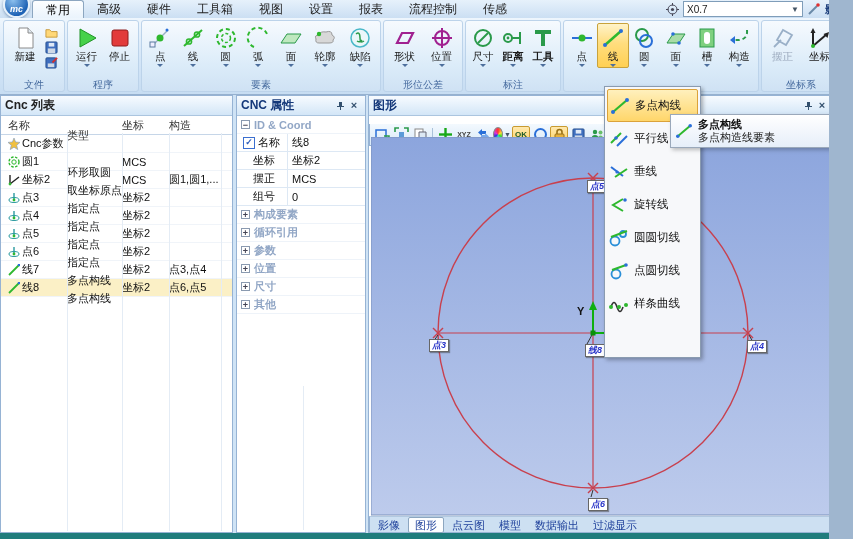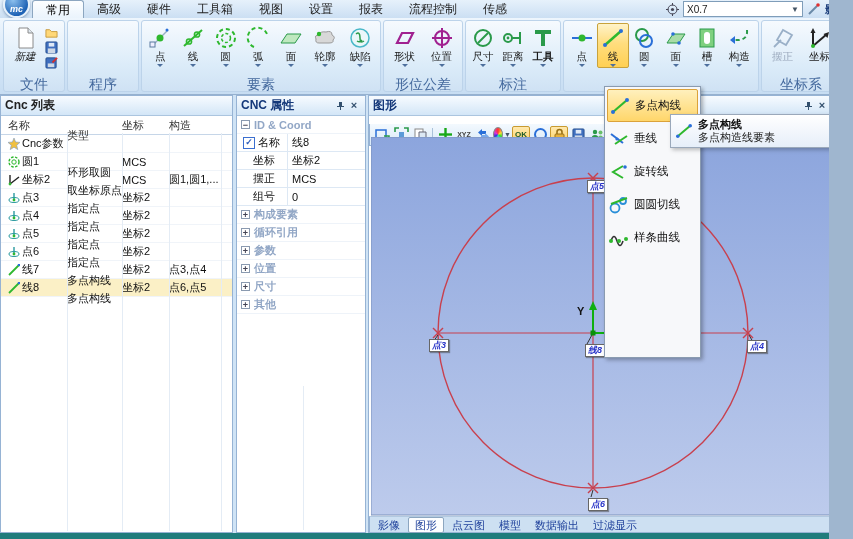--- a/index.html
+++ b/index.html
@@ -21,21 +21,21 @@
   #magbox{width:112px;height:14px;background:#fff;border:1px solid #7f9db9;font-size:10px;color:#222;
           display:flex;align-items:center;padding:0 3px;justify-content:space-between;}
   #qat .lbl{font-size:11px;color:#1d3f7c;font-weight:bold;}
   
   #ribbon{position:absolute;left:0;top:18px;width:853px;height:77px;box-sizing:border-box;
           background:linear-gradient(#eef6fd,#d4e6f8 55%,#c7ddf2);border-bottom:1px solid #96b1cf;
           display:flex;align-items:flex-start;padding:1px 0 0 1px;}
   .grp{position:relative;height:72px;margin:1px 0 0 2px;border:1px solid #bcd3ea;border-radius:3px;
        background:linear-gradient(#f6fafe,#dcecf9 62%,#cfe2f4);box-sizing:border-box;}
   .glabel{position:absolute;left:0;right:0;bottom:0;height:13px;text-align:center;
-          font-size:14px;color:#44699d;line-height:13px;}
+          font-size:10px;color:#44699d;line-height:13px;}
   .gbody{display:flex;align-items:flex-start;padding:2px 2px 0 2px;}
   .rbtn{display:flex;flex-direction:column;align-items:center;padding-top:1px;border-radius:2px;
         border:1px solid transparent;cursor:default;}
   .rbtn .ic{width:26px;height:26px;display:flex;align-items:center;justify-content:center;}
   .rbtn .lb{font-size:10.5px;color:#1a1a1a;line-height:11px;white-space:nowrap;}
   .rbtn .ar{width:0;height:0;border-left:3px solid transparent;border-right:3px solid transparent;
             border-top:3px solid #4d6f9d;margin-top:2px;}
   .rbtn.hl{background:linear-gradient(#fff3c9,#ffdd7e 45%,#ffd053);border:1px solid #c8a23c;}
   .rbtn.disabled .lb{color:#9aa8bc;}
   .smallcol{display:flex;flex-direction:column;gap:2px;padding:3px 1px 0 1px;}
@@ -135,21 +135,21 @@
         <circle cx="11" cy="3" r="1.8" fill="#e03030"></circle>
       </svg>
       <span class="lbl">影像</span>
     </div>
   </div>
 
   <div id="ribbon">
 
     <div class="grp" style="width:62px;">
       <div class="gbody">
-        <div class="rbtn" style="width:36px;font-style:italic;">
+        <div class="rbtn" style="width:36px;">
           <span class="ic">
             <svg width="24" height="24" viewBox="0 0 24 24">
                 <path d="M6 2h9l5 5v15H6z" fill="#fff" stroke="#8a8a8a"></path>
                 <path d="M15 2v5h5" fill="#dfe7ee" stroke="#8a8a8a"></path>
               </svg>
           </span>
           <span class="lb">新建</span>
         </div>
         <div class="smallcol">
           <svg width="13" height="13" viewBox="0 0 14 14">
@@ -164,20 +164,39 @@
               <rect x="1" y="2" width="11" height="11" rx="1" fill="#3f6fbf" stroke="#27508f"></rect>
               <rect x="3" y="8" width="7" height="4" fill="#cfd9e6"></rect>
               <line x1="8" y1="7" x2="13" y2="2" stroke="#d03030" stroke-width="2"></line>
             </svg>
         </div>
       </div>
       <div class="glabel">文件</div>
     </div>
 
     <div class="grp" style="width:72px;">
+      <div class="gbody">
+        <div class="rbtn" style="width:33px;">
+          <span class="ic">
+            <svg width="24" height="24" viewBox="0 0 24 24">
+                <path d="M5 3 L21 12 L5 21 Z" fill="#46d14a" stroke="#1f9326"></path>
+              </svg>
+          </span>
+          <span class="lb">运行</span>
+          <span class="ar"></span>
+        </div>
+        <div class="rbtn" style="width:33px;">
+          <span class="ic">
+            <svg width="24" height="24" viewBox="0 0 24 24">
+                <rect x="4" y="4" width="16" height="16" rx="2" fill="#e23b3b" stroke="#8f1d1d"></rect>
+              </svg>
+          </span>
+          <span class="lb">停止</span>
+        </div>
+      </div>
       <div class="glabel">程序</div>
     </div>
 
     <div class="grp" style="width:240px;">
       <div class="gbody">
         <div class="rbtn" style="width:33px;">
           <span class="ic">
             <svg width="24" height="24" viewBox="0 0 24 24">
                 <line x1="4" y1="20" x2="20" y2="4" stroke="#9ab0c4" stroke-width="1.5"></line>
                 <rect x="2" y="16" width="5" height="5" fill="#eef" stroke="#5a7aa0"></rect>
@@ -282,21 +301,21 @@
         <div class="rbtn" style="width:30px;">
           <span class="ic">
             <svg width="24" height="24" viewBox="0 0 24 24">
                 <circle cx="12" cy="12" r="8" fill="none" stroke="#2a9a4a" stroke-width="2"></circle>
                 <line x1="7" y1="17" x2="17" y2="7" stroke="#2a9a4a" stroke-width="2"></line>
               </svg>
           </span>
           <span class="lb">尺寸</span>
           <span class="ar"></span>
         </div>
-        <div class="rbtn" style="width:30px;">
+        <div class="rbtn" style="width:30px;font-weight:bold;">
           <span class="ic">
             <svg width="24" height="24" viewBox="0 0 24 24">
                 <circle cx="7" cy="12" r="4" fill="none" stroke="#2a9a4a" stroke-width="2"></circle>
                 <circle cx="7" cy="12" r="1.4" fill="#2a9a4a"></circle>
                 <line x1="11" y1="12" x2="19" y2="12" stroke="#2a9a4a" stroke-width="2"></line>
                 <line x1="19" y1="6" x2="19" y2="18" stroke="#2a9a4a" stroke-width="2"></line>
               </svg>
           </span>
           <span class="lb">距离</span>
           <span class="ar"></span>
@@ -758,40 +777,56 @@
     <div class="mitem hl">
       <svg width="20" height="18" viewBox="0 0 20 18">
           <line x1="3" y1="15" x2="17" y2="3" stroke="#2eb82e" stroke-width="2.2"></line>
           <circle cx="3" cy="15" r="2" fill="#2a6fd8"></circle>
           <circle cx="17" cy="3" r="2" fill="#2a6fd8"></circle>
         </svg>
       <span>多点构线</span>
     </div>
     <div class="mitem">
       <svg width="20" height="18" viewBox="0 0 20 18">
+          <line x1="2" y1="13" x2="12" y2="3" stroke="#2eb82e" stroke-width="2"></line>
+          <line x1="8" y1="16" x2="18" y2="6" stroke="#2a6fd8" stroke-width="2"></line>
+          <circle cx="7" cy="8" r="1.8" fill="#2a6fd8"></circle>
+        </svg>
+      <span>平行线</span>
+    </div>
+    <div class="mitem">
+      <svg width="20" height="18" viewBox="0 0 20 18">
           <line x1="2" y1="4" x2="14" y2="13" stroke="#2a6fd8" stroke-width="2"></line>
           <line x1="6" y1="14" x2="18" y2="6" stroke="#2eb82e" stroke-width="2"></line>
           <circle cx="8" cy="9" r="1.6" fill="#2a6fd8"></circle>
         </svg>
       <span>垂线</span>
     </div>
     <div class="mitem">
       <svg width="20" height="18" viewBox="0 0 20 18">
           <path d="M14 3 L4 9 L14 15" fill="none" stroke="#2eb82e" stroke-width="2"></path>
           <circle cx="16" cy="4" r="1.8" fill="#2a6fd8"></circle>
         </svg>
       <span>旋转线</span>
     </div>
     <div class="mitem">
       <svg width="20" height="18" viewBox="0 0 20 18">
           <circle cx="6" cy="12" r="4.5" fill="none" stroke="#2a8fd8" stroke-width="1.8"></circle>
           <circle cx="14" cy="5" r="3" fill="none" stroke="#2a8fd8" stroke-width="1.8"></circle>
           <line x1="2" y1="8" x2="18" y2="2" stroke="#2eb82e" stroke-width="2"></line>
         </svg>
       <span>圆圆切线</span>
+    </div>
+    <div class="mitem">
+      <svg width="20" height="18" viewBox="0 0 20 18">
+          <circle cx="7" cy="12" r="4.5" fill="none" stroke="#2a8fd8" stroke-width="1.8"></circle>
+          <line x1="3" y1="8" x2="17" y2="3" stroke="#2eb82e" stroke-width="2"></line>
+          <circle cx="17" cy="3" r="1.8" fill="#2a6fd8"></circle>
+        </svg>
+      <span>点圆切线</span>
     </div>
     <div class="mitem">
       <svg width="20" height="18" viewBox="0 0 20 18">
           <path d="M2 12 q3-9 6 0 t6 0" fill="none" stroke="#333" stroke-width="1.6"></path>
           <circle cx="2" cy="12" r="2" fill="#2eb82e"></circle>
           <circle cx="10" cy="12" r="2" fill="#2eb82e"></circle>
           <circle cx="17" cy="10" r="2" fill="#2eb82e"></circle>
         </svg>
       <span>样条曲线</span>
     </div>

